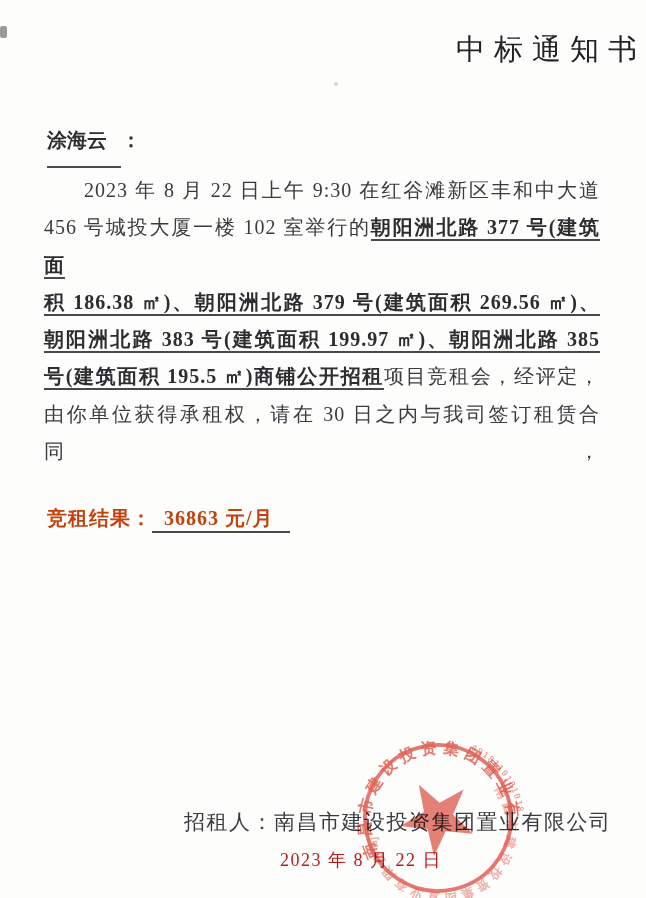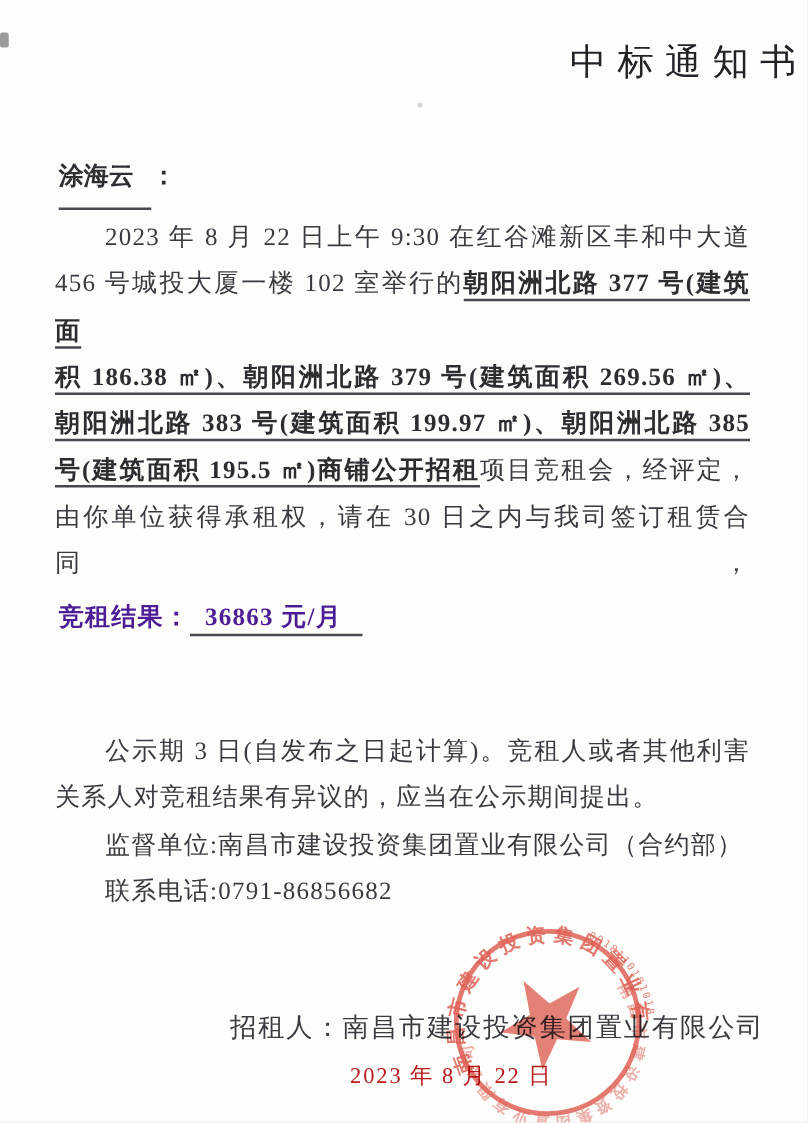--- a/index.html
+++ b/index.html
@@ -32,22 +32,22 @@
     position:absolute;left:44px;width:556px;
     font-size:20px;line-height:37.3px;
     color:#3a3a40;
   }
   .para .line{letter-spacing:1px;}
   .para .line.j{text-align:justify;text-align-last:justify;text-justify:inter-character;}
   .para .line.indent{text-indent:2em;}
   .b{font-weight:700;color:#2c2c31;}
   .u{border-bottom:2px solid #47474d;padding-bottom:1px;}
   .result{
-    position:absolute;top:480px;left:47px;
-    font-size:20px;font-weight:700;color:#4c1d95;
+    position:absolute;top:505px;left:47px;
+    font-size:20px;font-weight:700;color:#c2410c;
     letter-spacing:1px;
   }
   .result .value{
     border-bottom:2px solid #47474d;
     padding:0 16px 2px 12px;
   }
   .footer-issuer{
     position:absolute;top:808px;left:184px;
     font-size:21px;letter-spacing:1.5px;color:#3a3a40;
   }
@@ -85,26 +85,20 @@
     <div class="line j"><span class="b u">积 186.38 ㎡)、朝阳洲北路 379 号(建筑面积 269.56 ㎡)、</span></div>
     <div class="line j"><span class="b u">朝阳洲北路 383 号(建筑面积 199.97 ㎡)、朝阳洲北路 385</span></div>
     <div class="line j"><span class="b u">号(建筑面积 195.5 ㎡)商铺公开招租</span><span>项目竞租会，经评定，</span></div>
     <div class="line j"><span>由你单位获得承租权，请在 30 日之内与我司签订租赁合同，</span></div>
   </div>
 
   <div class="result">
     <span>竞租结果：</span><span class="value">36863 元/月</span>
   </div>
 
-  <div class="para" style="top:583px;">
-    <div class="line j indent"><span>公示期 3 日(自发布之日起计算)。竞租人或者其他利害</span></div>
-    <div class="line"><span>关系人对竞租结果有异议的，应当在公示期间提出。</span></div>
-    <div class="line indent"><span>监督单位:南昌市建设投资集团置业有限公司（合约部）</span></div>
-    <div class="line indent"><span>联系电话:0791-86856682</span></div>
-  </div>
 
   <div class="footer-issuer">
     <span>招租人：</span><span>南昌市建设投资集团置业有限公司</span>
   </div>
 
   <div class="footer-date">2023 年 8 月 22 日</div>
 
   <svg class="seal" viewBox="0 0 200 200">
     <defs>
       <path id="arcTop" d="M 32,128 A 72,72 0 1 1 168,128" fill="none"></path>

